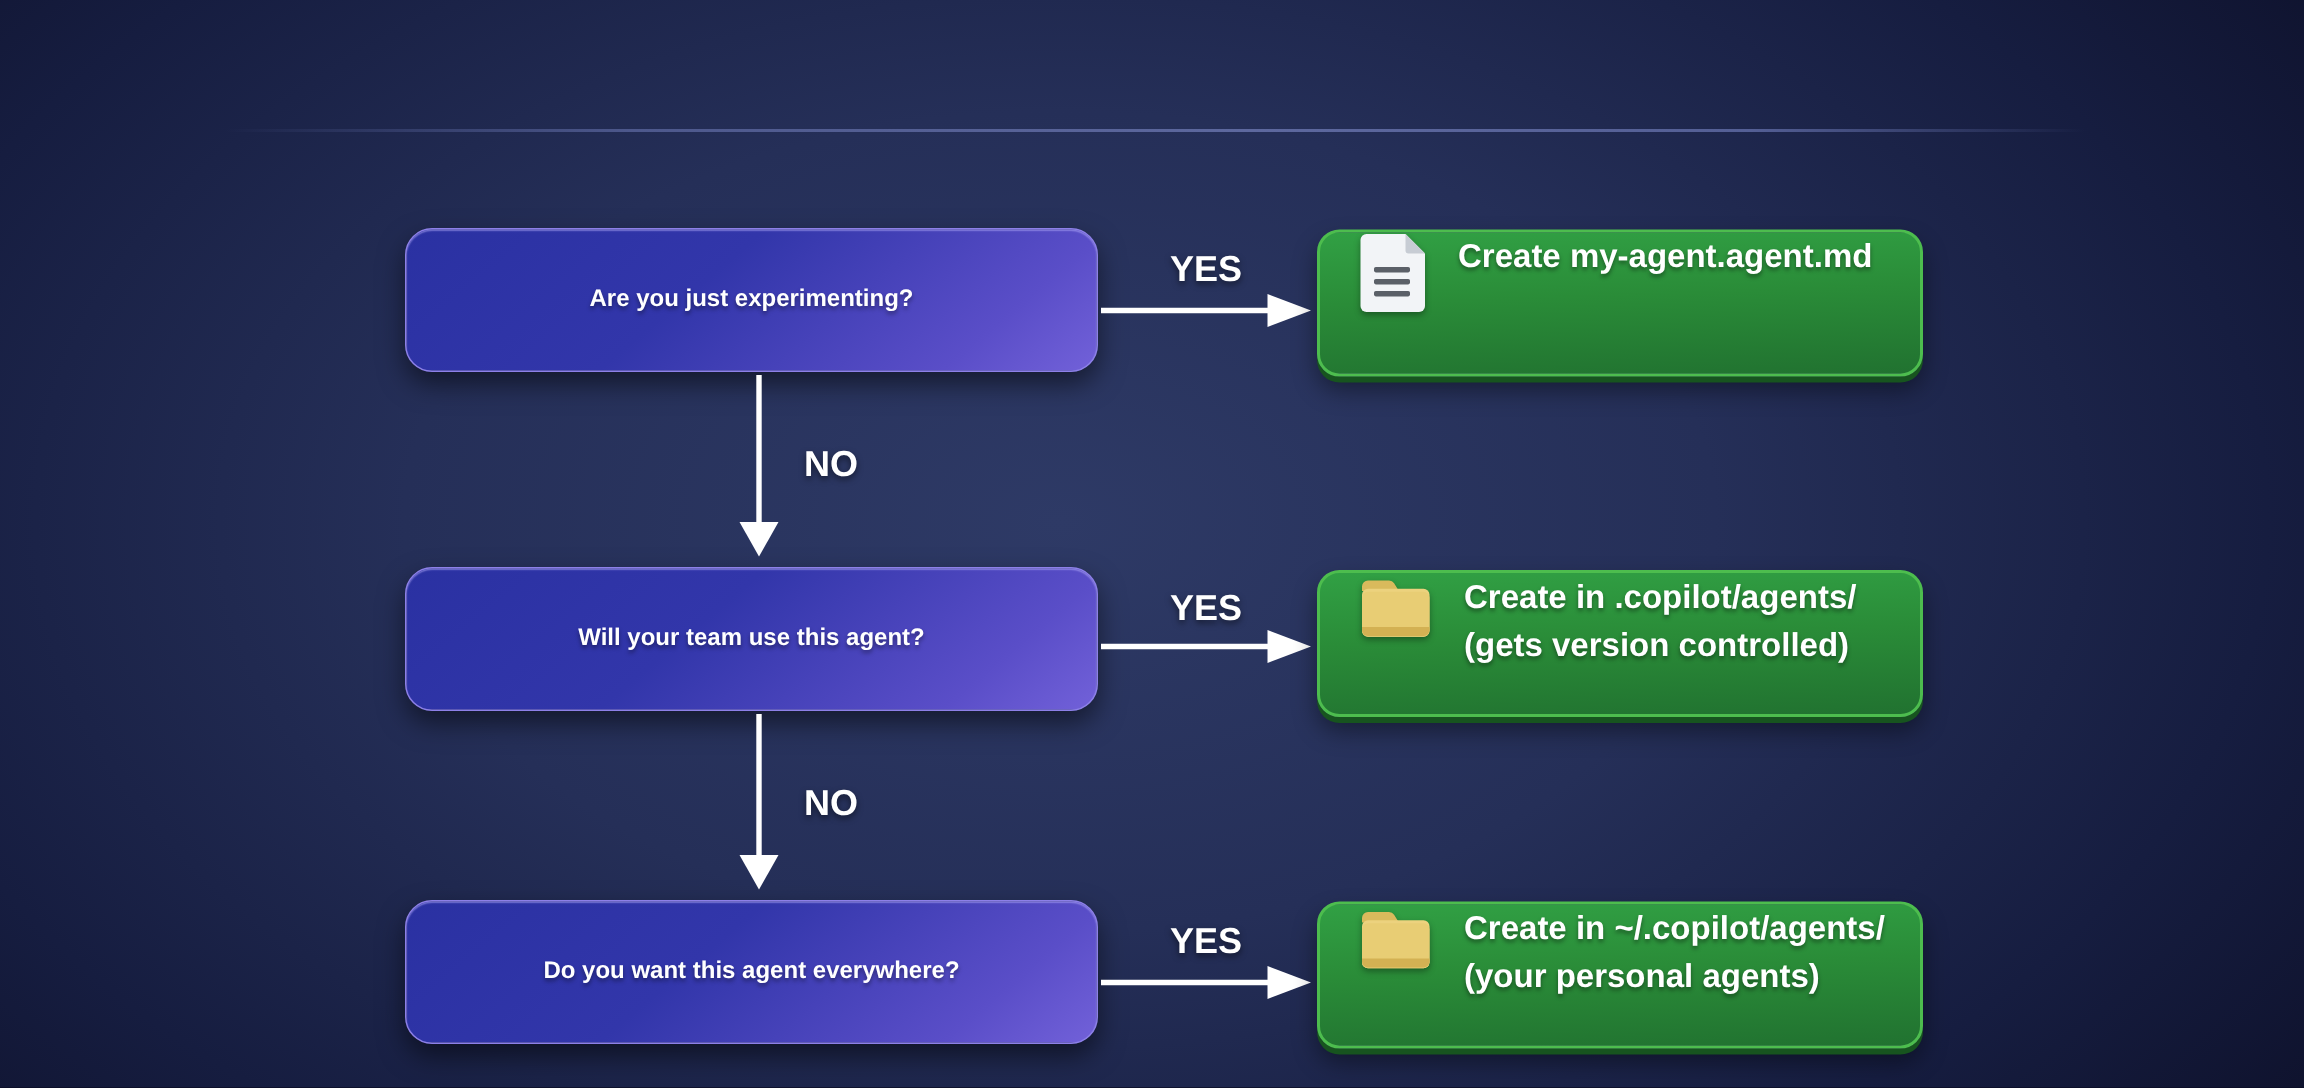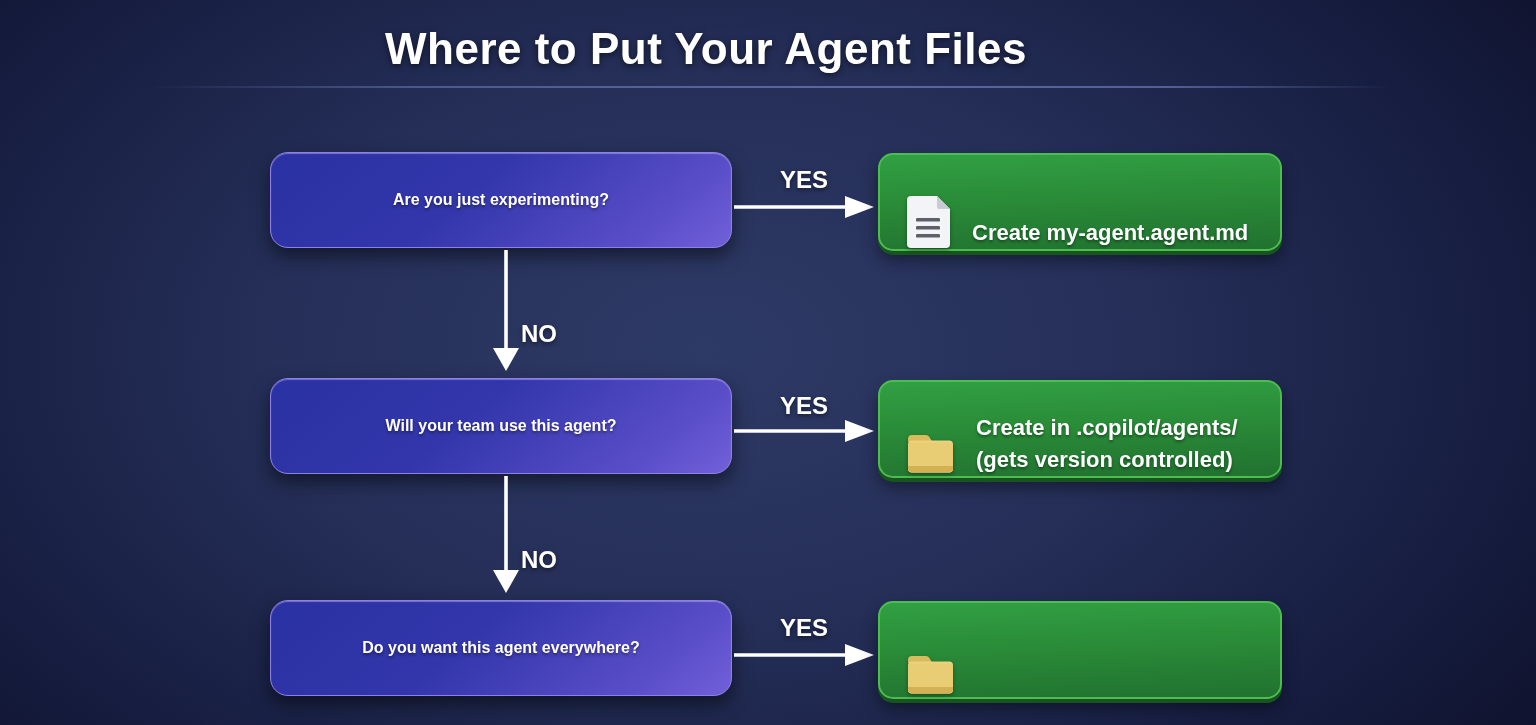--- a/index.html
+++ b/index.html
@@ -34,48 +34,47 @@
     color:#fff;font-size:16px;font-weight:bold;white-space:nowrap;
     text-shadow:0 2px 3px rgba(0,0,0,.4);
   }
   .q1{top:152px}.q2{top:378px}.q3{top:600px}
   .abox{
     position:absolute;left:878px;width:404px;height:98px;
     border-radius:15px;
     background:linear-gradient(178deg,#31a044 0%,#2a8c38 45%,#217230 100%);
     border:2.5px solid #4dbd4e;
     box-shadow:0 4px 0 #17541f, 0 9px 16px rgba(0,0,0,.42);
-    display:flex;align-items:flex-end;gap:20px;
+    display:flex;align-items:flex-start;gap:20px;
     padding-left:24px;box-sizing:border-box;
   }
   .a1{top:153px}.a2{top:380px}.a3{top:601px}
   .atext div{
     color:#fff;font-size:22px;font-weight:bold;line-height:32px;white-space:nowrap;
     text-shadow:0 2px 3px rgba(0,0,0,.4);
   }
   .conn-label{
     position:absolute;color:#fff;font-size:24px;font-weight:bold;
     text-shadow:0 2px 4px rgba(0,0,0,.5);
   }
   .yes-label{left:740px;width:128px;text-align:center;}
   .yl1{top:166px}.yl2{top:392px}.yl3{top:614px}
   .yes-arrow{position:absolute;left:734px;}
   .ya1{top:193px}.ya2{top:417px}.ya3{top:641px}
-  .no-label{left:521px;margin-top:24px;}
+  .no-label{left:536px;}
   .nl1{top:296px}.nl2{top:522px}
   .no-arrow{position:absolute;left:489px;}
   .na1{top:250px}.na2{top:476px}
   .icon{flex:0 0 auto;filter:drop-shadow(0 2px 2px rgba(0,0,0,.35));}
 </style>
 </head>
 <body>
 
 <div class="canvas">
 
-  <h1 class="title">Where to Put Your Agent Files</h1>
   <div class="divider"></div>
 
   <div class="qbox q1">
     <span>Are you just experimenting?</span>
   </div>
   <div class="conn-label yes-label yl1">YES</div>
   <svg class="yes-arrow ya1" width="144" height="28" viewBox="0 0 144 28">
     <line x1="0" y1="14" x2="114" y2="14" stroke="#ffffff" stroke-width="3.6"></line>
     <polygon points="111,3 140,14 111,25" fill="#ffffff"></polygon>
   </svg>
@@ -133,15 +132,19 @@
     <line x1="0" y1="14" x2="114" y2="14" stroke="#ffffff" stroke-width="3.6"></line>
     <polygon points="111,3 140,14 111,25" fill="#ffffff"></polygon>
   </svg>
   <div class="abox a3">
     <svg class="icon" width="52" height="46" viewBox="0 0 52 46">
       <path d="M4 16 v-7 a4 4 0 0 1 4 -4 h14 a4 4 0 0 1 3.4 1.9 l3.2 5.1 h-24.6 z" fill="#d9ba5c"></path>
       <rect x="4" y="10.5" width="45" height="32" rx="4" fill="#ecd27e"></rect>
       <rect x="4" y="12.5" width="45" height="30" rx="4" fill="#e8cd74"></rect>
       <path d="M4 38 a4 4 0 0 0 4 4 h37 a4 4 0 0 0 4 -4 v-2 h-45 z" fill="#d3b153"></path>
     </svg>
+    <div class="atext">
+      <div>Create in ~/.copilot/agents/</div>
+      <div>(your personal agents)</div>
+    </div>
   </div>
 
 </div>
 
 </body></html>

